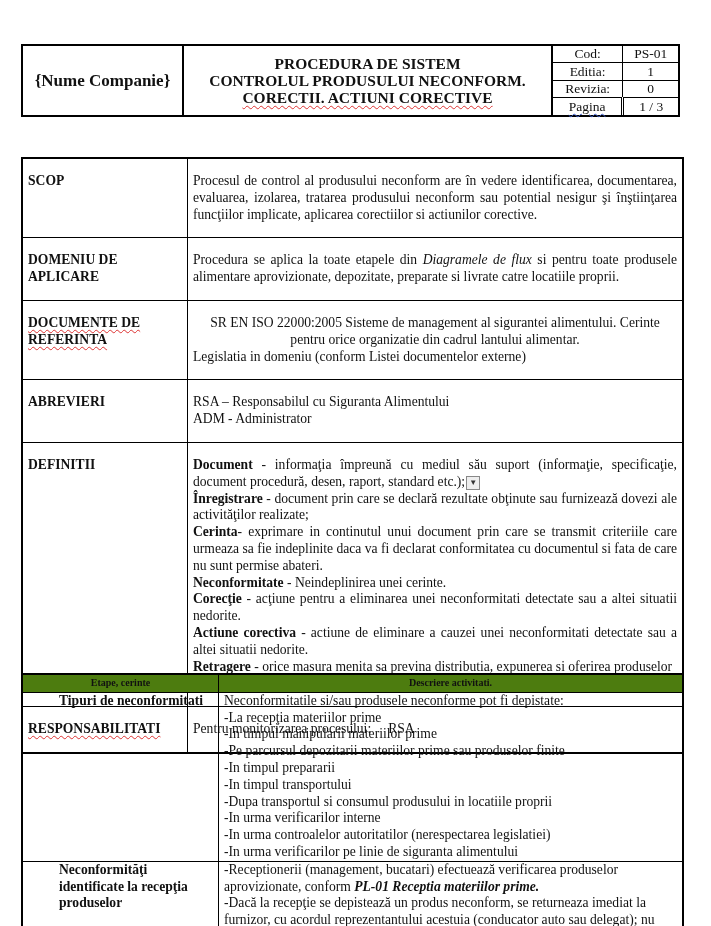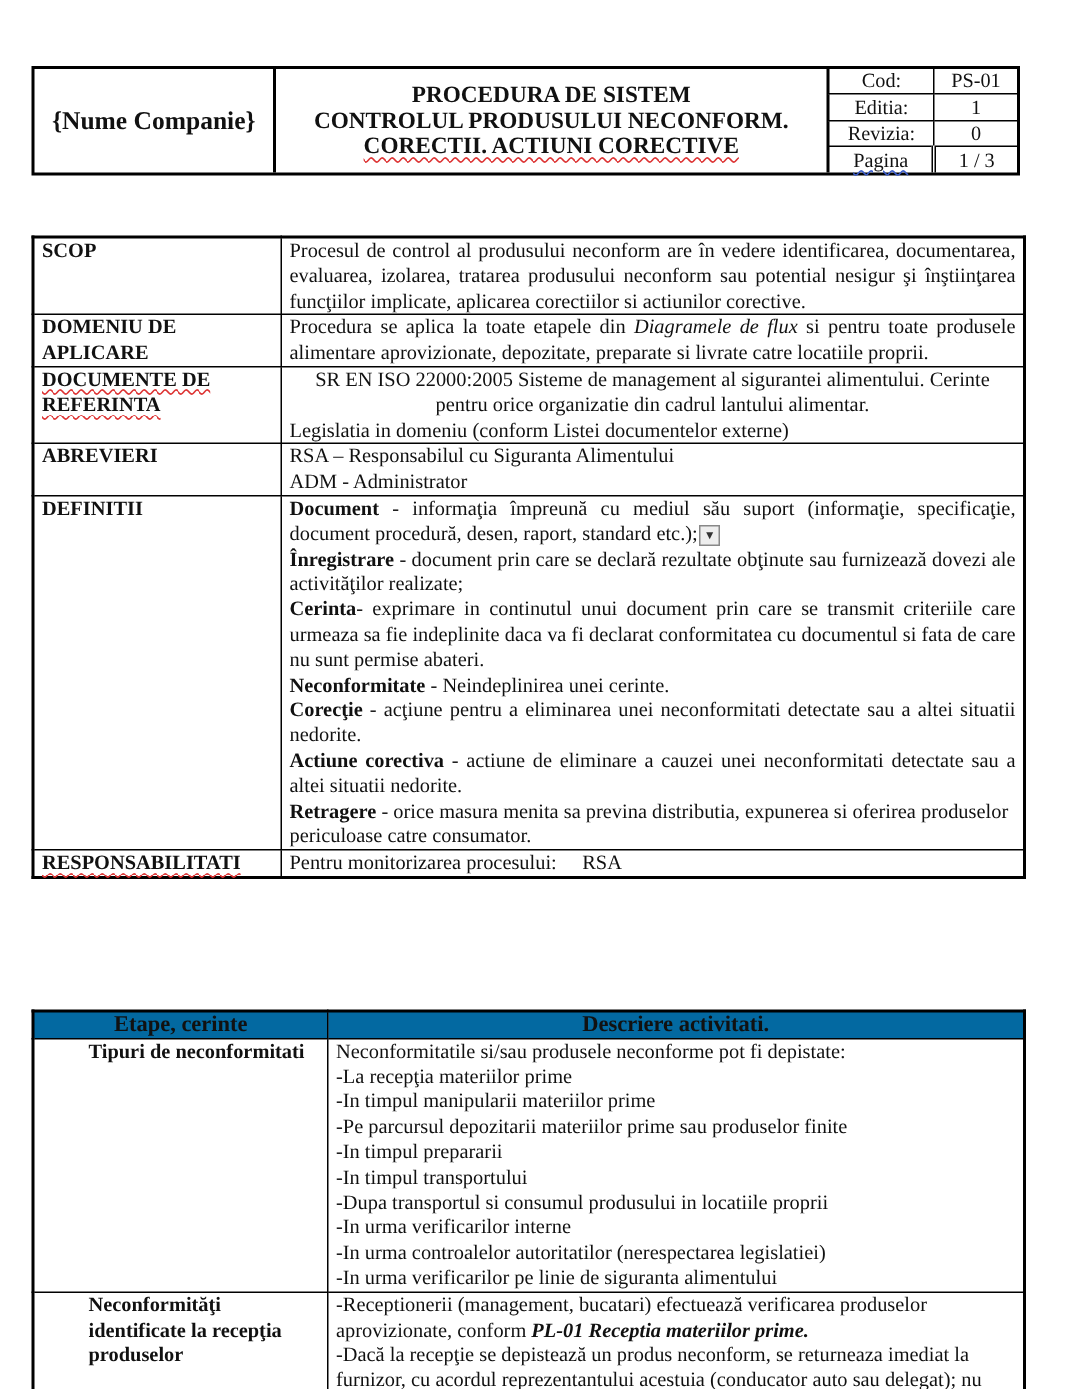--- a/index.html
+++ b/index.html
@@ -20,32 +20,32 @@
   #hdr .meta td { border: 1px solid #000; text-align: center; padding: 0; line-height: 16px; }
   #hdr .meta td.k { width: 56%; }
   #hdr .meta tr:first-child td { border-top: none; }
   #hdr .meta tr:last-child td { border-bottom: none; }
   #hdr .meta td.v { border-right: none; }
   #hdr .meta tr:last-child td.v { border-left: 3px double #000; }
 
   
   #info { position: absolute; left: 21px; top: 157px; width: 663px; border-collapse: collapse;
           border: 2px solid #000; font-size: 13.6px; line-height: 16.8px; }
-  #info td { border: 1px solid #000; vertical-align: top; padding: 0 5px; }
+  #info td { border: 1px solid #000; vertical-align: top; padding: 14px 5px; }
   #info td.lbl { width: 154px; font-weight: bold; }
   #info td.txt { text-align: justify; }
   #info td.txt .ln { display: block; }
   #info .it { font-style: italic; }
   .dd { display: inline-block; width: 12px; height: 12px; border: 1px solid #888; background: #eee;
         font-size: 8px; line-height: 12px; text-align: center; vertical-align: middle; color: #333; margin-left: 1px; }
 
   
   #steps { position: absolute; left: 21px; top: 673px; width: 663px; border-collapse: collapse;
            border: 2px solid #000; font-size: 13.6px; line-height: 16.8px; }
-  #steps th { background: #0369a1; border: 1px solid #000; font-weight: bold; font-size: 15px; padding: 0 5px; }
+  #steps th { background: #4d7c0f; border: 1px solid #000; font-weight: bold; font-size: 10px; padding: 0 5px; }
   #steps td { border: 1px solid #000; vertical-align: top; padding: 0 5px; }
   #steps td.lbl { width: 154px; font-weight: bold; padding-left: 36px; }
   #steps td.txt .ln { display: block; }
   #steps .bi { font-weight: bold; font-style: italic; }
 </style>
 </head>
 <body>
 
 <div id="hdr">
   <div class="company">

